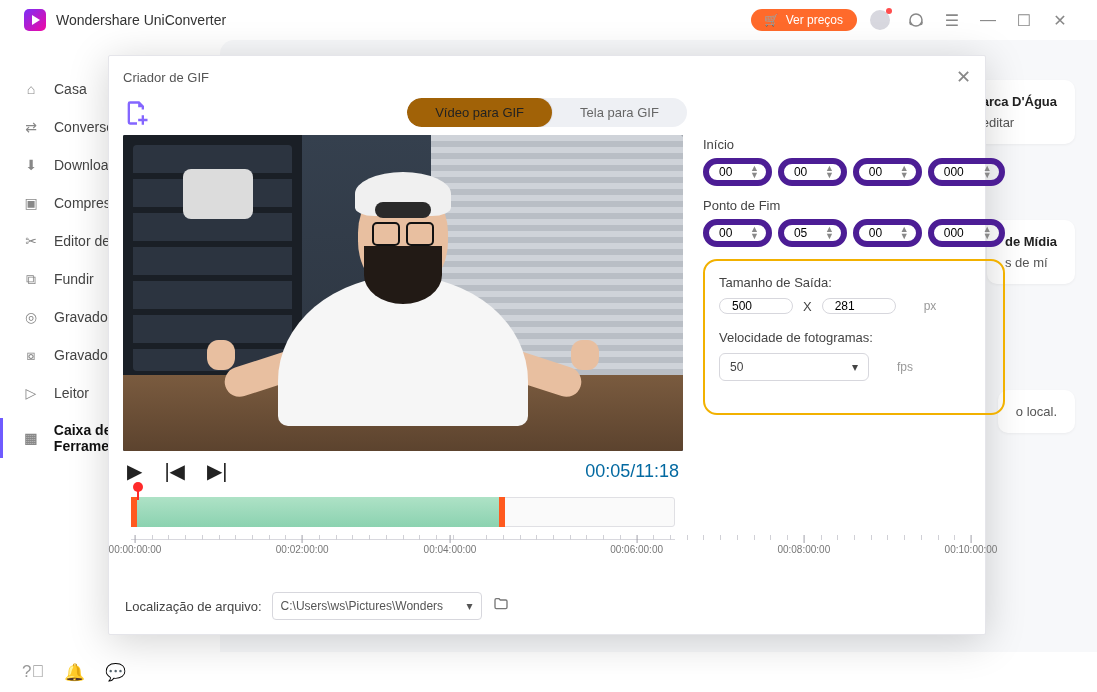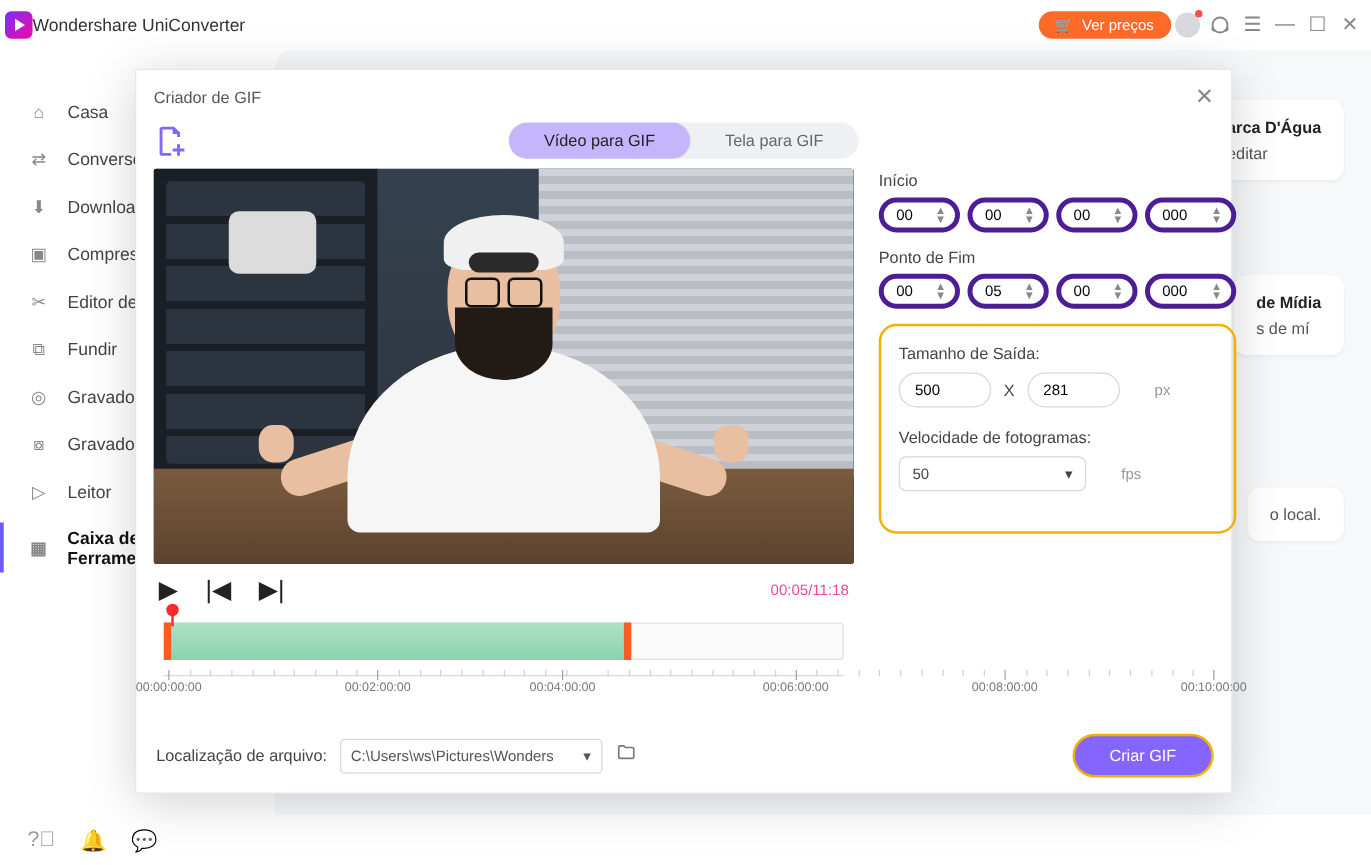--- a/index.html
+++ b/index.html
@@ -1,18 +1,18 @@
 <!DOCTYPE html>
 <html><head>
 <meta charset="utf-8">
 <style>
   * { box-sizing: border-box; margin: 0; padding: 0; font-family: -apple-system, BlinkMacSystemFont, "Segoe UI", Arial, sans-serif; }
   body { background: #fff; width: 1097px; height: 692px; overflow: hidden; position: relative; }
 
-  .titlebar { height: 40px; display: flex; align-items: center; padding: 0 4px; }
+  .titlebar { height: 40px; display: flex; align-items: center; padding: 0 24px; gap: 10px; }
   .titlebar .logo { width: 22px; height: 22px; background: linear-gradient(135deg,#7b2ff7,#f107a3); border-radius: 5px; position:relative; }
   .titlebar .logo::after{content:"";position:absolute;left:8px;top:6px;width:0;height:0;border-left:8px solid #fff;border-top:5px solid transparent;border-bottom:5px solid transparent;}
   .titlebar .apptitle { font-size: 14px; color:#333; font-weight:500; }
   .titlebar .spacer { flex:1; }
   .price-btn { background:#ff6a2b; color:#fff; font-size:12px; padding:4px 14px; border-radius:12px; display:flex; align-items:center; gap:6px; cursor:pointer;}
   .tb-icon { width:26px; height:26px; display:flex; align-items:center; justify-content:center; cursor:pointer; color:#888; font-size:16px;}
   .avatar-ico{width:20px;height:20px;border-radius:50%;background:#d8d8df;position:relative;}
   .avatar-ico::after{content:"";position:absolute;top:-2px;right:-2px;width:6px;height:6px;background:#ff4d4d;border-radius:50%;}
 
   .main { display:flex; height:calc(100% - 40px - 40px); }
@@ -31,21 +31,21 @@
 
   
   .modal { position:absolute; top:55px; left:108px; width:878px; height:580px; background:#fff; border:1px solid #e5e5ea; box-shadow:0 6px 40px rgba(0,0,0,0.18); border-radius:2px; display:flex; flex-direction:column;}
   .modal-title{padding:10px 14px; font-size:13px; color:#555; display:flex; align-items:center;}
   .modal-title .close{margin-left:auto; cursor:pointer; font-size:18px; color:#888;}
   .modal-header{display:flex; align-items:center; gap:18px; padding:0 14px 8px;}
   .file-ico{width:28px;height:28px;position:relative;}
   .file-ico svg{width:28px;height:28px;}
   .pill-tabs{margin:0 auto;display:flex;background:#eef0f4;border-radius:18px;overflow:hidden;}
   .pill-tab{padding:7px 28px;font-size:13px;color:#666;cursor:pointer;}
-  .pill-tab.active{background:#c4b5fd;color:#222;border-radius:18px;box-shadow:0 0 0 1px #e3e3ea;}
+  .pill-tab.active{background:#a16207;color:#222;border-radius:18px;box-shadow:0 0 0 1px #e3e3ea;}
 
   .modal-body{display:flex; padding:0 14px; gap:20px;}
   .video-col{flex:0 0 560px;}
   .video-preview{width:560px;height:316px;background:linear-gradient(180deg,#2a2f3a,#1f232b);border-radius:2px;position:relative;overflow:hidden;}
   
   .vp-wall{position:absolute;inset:0;background:linear-gradient(#35404e,#2b333e);}
   .vp-blinds{position:absolute;top:0;right:0;width:45%;height:78%;background:repeating-linear-gradient(#cfd3d9 0 6px,#b9bec5 6px 12px);}
   .vp-bookshelf{position:absolute;left:0;top:0;width:32%;height:78%;background:#1a1f26;}
   .vp-bookshelf::before{content:"";position:absolute;inset:10px;background:repeating-linear-gradient(#2c3440 0 28px,#1a1f26 28px 34px);border-radius:4px;}
   .vp-deco{position:absolute;left:60px;top:34px;width:70px;height:50px;background:#dcdcdc;border-radius:8px;}
@@ -59,44 +59,44 @@
   .vp-glasses{position:absolute;top:56px;left:50%;transform:translateX(-50%);width:62px;height:20px;}
   .vp-glasses::before,.vp-glasses::after{content:"";position:absolute;top:0;width:24px;height:20px;border:2px solid #111;border-radius:5px;}
   .vp-glasses::before{left:0;} .vp-glasses::after{right:0;}
   .vp-arm-l,.vp-arm-r{position:absolute;bottom:40px;width:100px;height:30px;background:#e8bfa0;border-radius:16px;}
   .vp-arm-l{left:-30px;transform:rotate(-18deg);} .vp-arm-r{right:-30px;transform:rotate(18deg);}
   .vp-hand-l,.vp-hand-r{position:absolute;bottom:56px;width:28px;height:30px;background:#e8bfa0;border-radius:40%;}
   .vp-hand-l{left:-46px;} .vp-hand-r{right:-46px;}
 
   .play-row{display:flex;align-items:center;gap:22px;padding:8px 4px 4px;color:#444;}
   .play-row .pbtn{cursor:pointer;font-size:20px;color:#222;}
-  .play-row .time{margin-left:auto;font-size:12px;color:#ec4899;}
+  .play-row .time{margin-left:auto;font-size:18px;color:#0369a1;}
 
   .timeline{position:relative;height:44px;margin-top:4px;}
   .tl-track{position:absolute;left:8px;right:8px;top:6px;height:30px;border:1px solid #e0e0e4;border-radius:3px;background:#fafafa;}
   .tl-sel{position:absolute;top:6px;height:30px;background:linear-gradient(#aee2c6,#8bd2b0);border-left:6px solid #ff5a1f;border-right:6px solid #ff5a1f;}
   .tl-play{position:absolute;top:-3px;width:2px;height:12px;background:#ff2a2a;}
   .tl-play::before{content:"";position:absolute;top:-6px;left:-4px;width:10px;height:10px;background:#ff2a2a;border-radius:50%;}
 
   .ruler{position:relative;height:28px;margin-top:0;}
   .ruler-line{position:absolute;left:8px;right:8px;top:4px;height:1px;background:#d8d8de;}
   .ruler .tick{position:absolute;top:0;font-size:10px;color:#777;transform:translateX(-50%);text-align:center;}
   .ruler .tick::before{content:"";display:block;width:1px;height:8px;background:#a0a0a8;margin:0 auto 1px;}
   .ruler .minor{position:absolute;top:0;width:1px;height:5px;background:#d0d0d6;}
 
   .right-col{flex:1;padding-top:2px;font-size:13px;color:#444;}
   .field-label{margin-bottom:6px;}
   .spin-row{display:flex;gap:6px;margin-bottom:12px;}
-  .spin{display:flex;align-items:center;border:4px solid #4c1d95;border-radius:14px;height:28px;padding:0 4px 0 10px;}
+  .spin{display:flex;align-items:center;border:6px solid #4c1d95;border-radius:14px;height:28px;padding:0 4px 0 10px;}
   .spin input{border:none;width:28px;font-size:12px;text-align:left;outline:none;background:transparent;}
   .spin.wide input{width:36px;}
   .spin .arrows{display:flex;flex-direction:column;line-height:7px;font-size:9px;color:#888;cursor:pointer;padding:0 3px;}
   .hl-box{border:2px solid #f2b100;border-radius:14px;padding:14px 14px 16px;margin-top:4px;}
   .size-row{display:flex;align-items:center;gap:10px;margin:8px 0 16px;}
-  .size-row input{border:1px solid #d7d7dd;border-radius:14px;height:28px;width:74px;padding:0 12px;font-size:12px;}
+  .size-row input{border:1px solid #d7d7dd;border-radius:14px;height:16px;width:74px;padding:0 12px;font-size:12px;}
   .sel{border:1px solid #d7d7dd;border-radius:6px;height:28px;width:150px;padding:0 10px;font-size:12px;display:flex;align-items:center;justify-content:space-between;cursor:pointer;}
   .unit{color:#999;font-size:12px;padding-left:18px;}
 
   .modal-footer{margin-top:auto;display:flex;align-items:center;padding:14px 16px;gap:10px;font-size:13px;color:#444;}
   .path-sel{border:1px solid #d7d7dd;border-radius:4px;height:28px;width:210px;padding:0 8px;font-size:12px;display:flex;align-items:center;justify-content:space-between;cursor:pointer;color:#555;}
   .folder-ico{cursor:pointer;color:#777;font-size:16px;}
   .create-btn{margin-left:auto;background:#8466ff;color:#fff;border:none;border-radius:18px;padding:8px 28px;font-size:13px;cursor:pointer;box-shadow:0 0 0 2px #f2b100;}
 </style>
 </head>
 <body>
@@ -383,15 +383,14 @@
     <span>Localização de arquivo:</span>
     <div class="path-sel">
       <span style="overflow:hidden;text-overflow:ellipsis;white-space:nowrap;">C:\Users\ws\Pictures\Wonders</span>
       <span>▾</span>
     </div>
     <span class="folder-ico">
       <svg width="18" height="16" viewBox="0 0 24 24" fill="none" stroke="#777" stroke-width="2">
           <path d="M3 6a2 2 0 0 1 2-2h4l2 2h8a2 2 0 0 1 2 2v9a2 2 0 0 1-2 2H5a2 2 0 0 1-2-2V6z"></path>
         </svg>
     </span>
-    <button class="create-btn">Criar GIF</button>
   </div>
 </div>
 
 </body></html>

